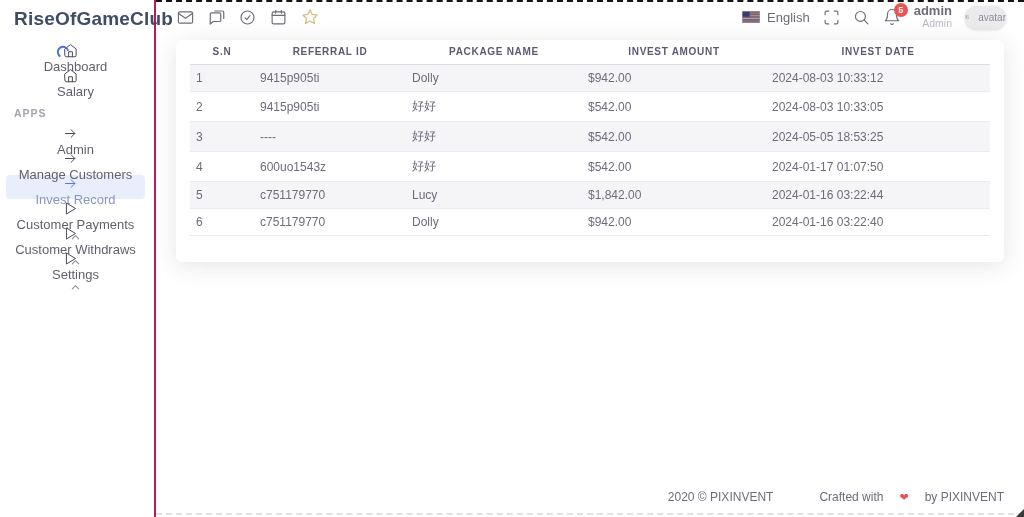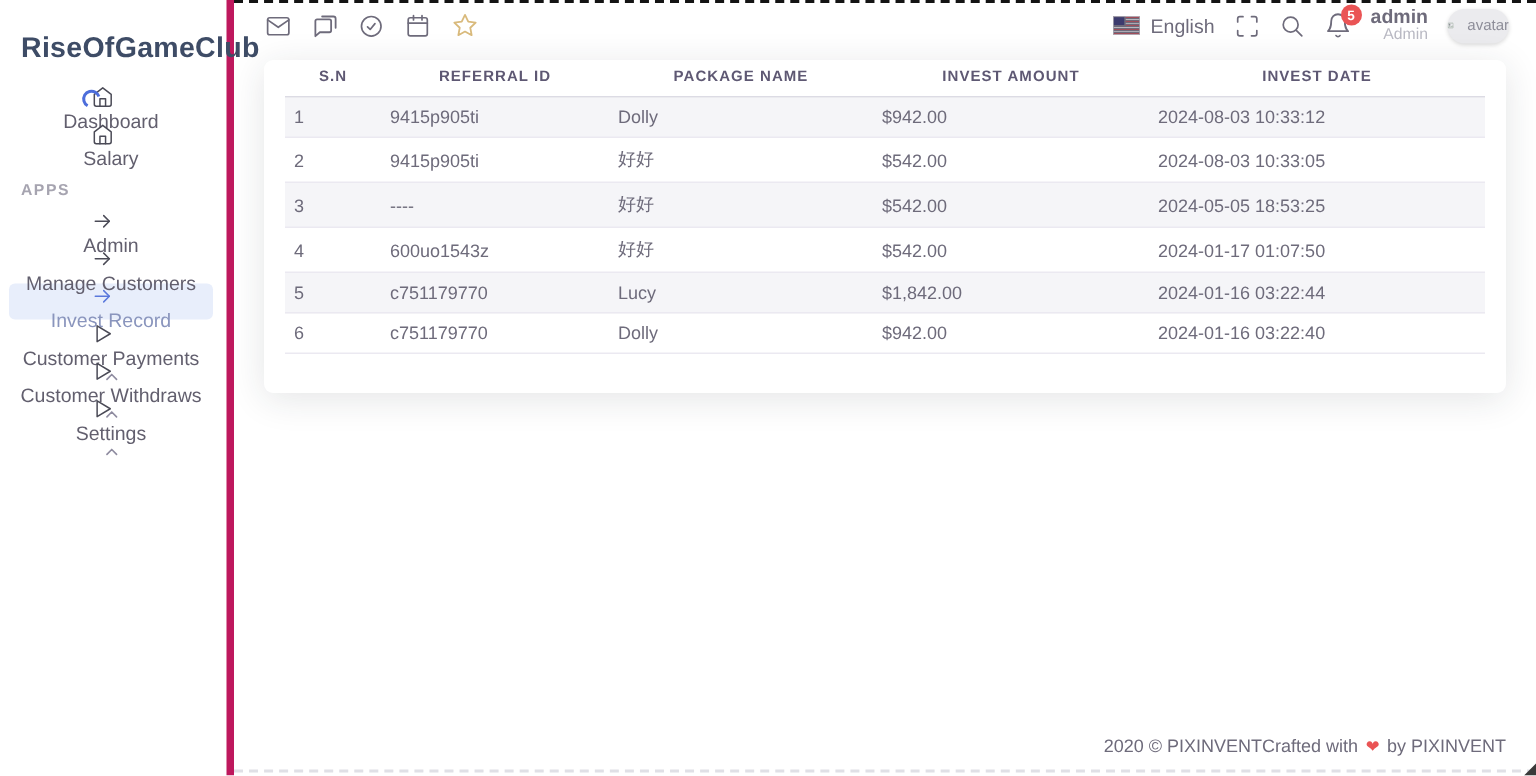--- a/index.html
+++ b/index.html
@@ -2,21 +2,21 @@
 <html><head>
 <meta charset="utf-8">
 <style>
   * { margin:0; padding:0; box-sizing:border-box; }
   html,body { width:1024px; height:517px; overflow:hidden; background:#fff;
     font-family:"Liberation Sans", sans-serif; color:#625f6e; }
   .app { display:flex; width:1024px; height:517px; position:relative; }
 
   
   .sidebar { width:156px; min-width:156px; height:100%; background:#fff;
-    border-right:5px solid #be185d; padding-top:16px; position:relative; z-index:5; }
+    border-right:2px solid #be185d; padding-top:2px; position:relative; z-index:5; }
   .brand { padding:6px 14px 12px 14px; font-size:19px; font-weight:700; color:#3e4c66; letter-spacing:.2px; }
   .nav-item { display:flex; align-items:center; height:24px; padding:0 8px 0 14px;
     margin:0 9px 1px 0; font-size:13px; color:#625f6e; cursor:pointer; border-radius:4px;flex-direction:column; }
   .nav-item .ni-icon { width:17px; height:17px; margin-right:11px; position:relative; flex:none;
     display:flex; align-items:center; justify-content:center; }
   .nav-item .ni-label { flex:1; white-space:nowrap; }
   .nav-item .ni-chevron { width:11px; height:11px; color:#8f8ca0; flex:none; }
   .nav-item.active { background:#e8eefb; color:#8a95bd; margin-left:6px; padding-left:8px; }
   .nav-item.active svg { stroke:#5a78dc; }
   .section-label { margin:16px 14px 6px 14px; font-size:10.5px; font-weight:700;
@@ -74,21 +74,21 @@
   thead th { text-align:center; font-size:10px; font-weight:700; letter-spacing:.7px;
     color:#5e5873; padding:6px 6px 7px 6px; border-bottom:1px solid #dcdbe4; }
   tbody td { font-size:12px; color:#6e6b7b; padding:6px 6px; height:23px; }
   tbody tr { border-bottom:1px solid #ebe9f1; }
   tbody tr:nth-child(odd) { background:#f5f5f8; }
 
   
   .footer { display:flex; align-items:center; justify-content:flex-end;
     padding:0 20px 13px 20px; font-size:12px; color:#6e6b7b; }
   .heart { color:#ea5455; font-size:11px; margin:0 2px; }
-  .footer .right { display:flex; align-items:center; gap:3px; }
+  .footer .right { display:flex; align-items:center; gap:14px;margin-left:46px; }
 </style>
 </head>
 <body>
 
 <div class="app">
 
   <aside class="sidebar">
     <div class="brand">RiseOfGameClub</div>
 
     <div class="nav-item">

